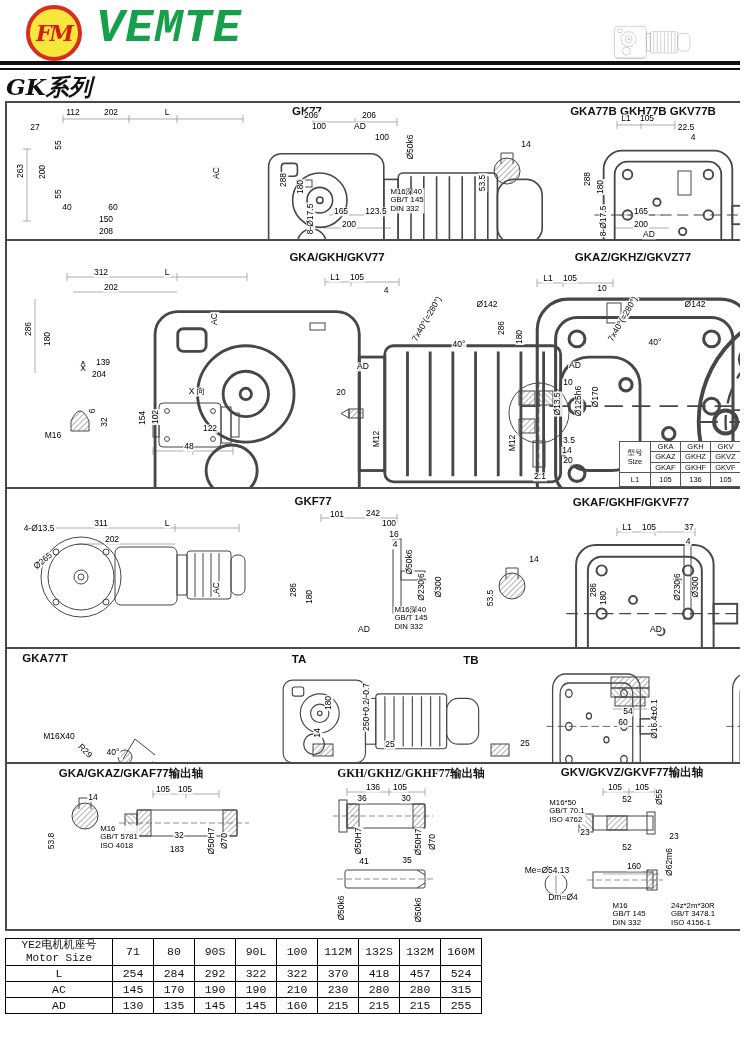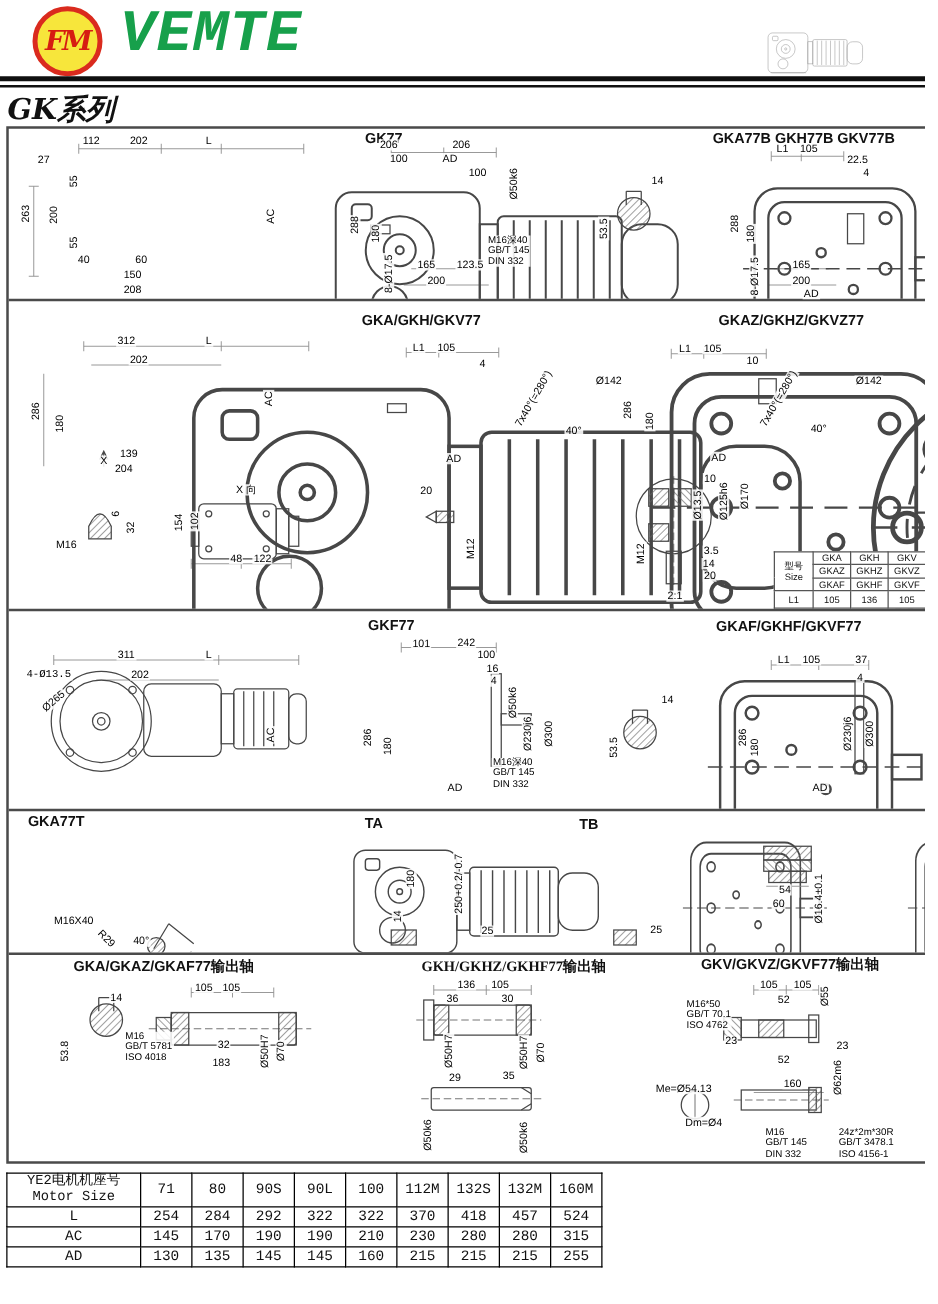--- a/index.html
+++ b/index.html
@@ -256,21 +256,21 @@
         <span class="dim" style="left: 616px; top: 78px; transform: translate(-50%, -50%) rotate(-60deg);">7x40°(=280°)</span>
         <span class="dim" style="left: 688px; top: 64px;">Ø142</span>
         <span class="dim" style="left: 648px; top: 102px;">40°</span>
         <span class="dim" style="left: 46px; top: 195px;">M16</span>
         <span class="dim" style="left: 86px; top: 170px; transform: translate(-50%, -50%) rotate(-90deg);">6</span>
         <span class="dim" style="left: 98px; top: 181px; transform: translate(-50%, -50%) rotate(-90deg);">32</span>
         <span class="dim" style="left: 190px; top: 151px;">X 向</span>
         <span class="dim" style="left: 136px; top: 177px; transform: translate(-50%, -50%) rotate(-90deg);">154</span>
         <span class="dim" style="left: 149px; top: 176px; transform: translate(-50%, -50%) rotate(-90deg);">102</span>
         <span class="dim" style="left: 182px; top: 206px;">48</span>
-        <span class="dim" style="left: 203px; top: 206px;">122</span>
+        <span class="dim" style="left: 203px; top: 188px;">122</span>
         <span class="dim" style="left: 334px; top: 152px;">20</span>
         <span class="dim" style="left: 370px; top: 198px; transform: translate(-50%, -50%) rotate(-90deg);">M12</span>
         <span class="dim" style="left: 561px; top: 142px;">10</span>
         <span class="dim" style="left: 551px; top: 163px; transform: translate(-50%, -50%) rotate(-90deg);">Ø13.5</span>
         <span class="dim" style="left: 572px; top: 160px; transform: translate(-50%, -50%) rotate(-90deg);">Ø125h6</span>
         <span class="dim" style="left: 589px; top: 156px; transform: translate(-50%, -50%) rotate(-90deg);">Ø170</span>
         <span class="dim" style="left: 562px; top: 200px;">3.5</span>
         <span class="dim" style="left: 560px; top: 210px;">14</span>
         <span class="dim" style="left: 561px; top: 220px;">20</span>
         <span class="dim" style="left: 506px; top: 202px; transform: translate(-50%, -50%) rotate(-90deg);">M12</span>
@@ -301,21 +301,21 @@
         <rect x="394" y="82" width="24" height="9"></rect>
         <circle cx="505" cy="97" r="13" fill="url(#h1)"></circle>
         <path d="M499 79 V90 M511 79 V90 M499 79 H511"></path>
         <use href="#fvbox" transform="translate(606,58) scale(0.88)"></use>
         <rect x="677" y="56" width="7" height="74"></rect>
       </svg>
     <span class="ptitle" style="left: 306px; top: 12px;">GKF77</span>
         <span class="ptitle" style="left: 624px; top: 13px;">GKAF/GKHF/GKVF77</span>
         <span class="dim" style="left: 94px; top: 35px;">311</span>
         <span class="dim" style="left: 160px; top: 35px;">L</span>
-        <span class="dim" style="left: 32px; top: 51px; font-family: Liberation Mono, monospace;">4-Ø13.5</span>
+        <span class="dim" style="left: 32px; top: 40px;">4-Ø13.5</span>
         <span class="dim" style="left: 105px; top: 51px;">202</span>
         <span class="dim" style="left: 36px; top: 72px; transform: translate(-50%, -50%) rotate(-40deg);">Ø265</span>
         <span class="dim" style="left: 210px; top: 99px; transform: translate(-50%, -50%) rotate(-90deg);">AC</span>
         <span class="dim" style="left: 330px; top: 26px;">101</span>
         <span class="dim" style="left: 366px; top: 25px;">242</span>
         <span class="dim" style="left: 382px; top: 35px;">100</span>
         <span class="dim" style="left: 387px; top: 46px;">16</span>
         <span class="dim" style="left: 388px; top: 56px;">4</span>
         <span class="dim" style="left: 403px; top: 73px; transform: translate(-50%, -50%) rotate(-90deg);">Ø50k6</span>
         <span class="dim" style="left: 415px; top: 98px; transform: translate(-50%, -50%) rotate(-90deg);">Ø230j6</span>
@@ -415,21 +415,21 @@
         <span class="dim" style="left: 170px; top: 86px;">183</span>
         <span class="dim" style="left: 205px; top: 77px; transform: translate(-50%, -50%) rotate(-90deg);">Ø50H7</span>
         <span class="dim" style="left: 218px; top: 77px; transform: translate(-50%, -50%) rotate(-90deg);">Ø70</span>
         <span class="dim" style="left: 366px; top: 24px;">136</span>
         <span class="dim" style="left: 393px; top: 24px;">105</span>
         <span class="dim" style="left: 355px; top: 35px;">36</span>
         <span class="dim" style="left: 399px; top: 35px;">30</span>
         <span class="dim" style="left: 352px; top: 77px; transform: translate(-50%, -50%) rotate(-90deg);">Ø50H7</span>
         <span class="dim" style="left: 412px; top: 78px; transform: translate(-50%, -50%) rotate(-90deg);">Ø50H7</span>
         <span class="dim" style="left: 426px; top: 78px; transform: translate(-50%, -50%) rotate(-90deg);">Ø70</span>
-        <span class="dim" style="left: 357px; top: 98px;">29</span>
+        <span class="dim" style="left: 357px; top: 98px;">41</span>
         <span class="dim" style="left: 400px; top: 97px;">35</span>
         <span class="dim" style="left: 335px; top: 144px; transform: translate(-50%, -50%) rotate(-90deg);">Ø50k6</span>
         <span class="dim" style="left: 412px; top: 146px; transform: translate(-50%, -50%) rotate(-90deg);">Ø50k6</span>
         <span class="dim" style="left: 608px; top: 24px;">105</span>
         <span class="dim" style="left: 635px; top: 24px;">105</span>
         <span class="dim" style="left: 653px; top: 33px; transform: translate(-50%, -50%) rotate(-90deg);">Ø55</span>
         <span class="dim note" style="left: 560px; top: 48px;">M16*50
 GB/T 70.1
 ISO 4762</span>
         <span class="dim" style="left: 620px; top: 36px;">52</span>

